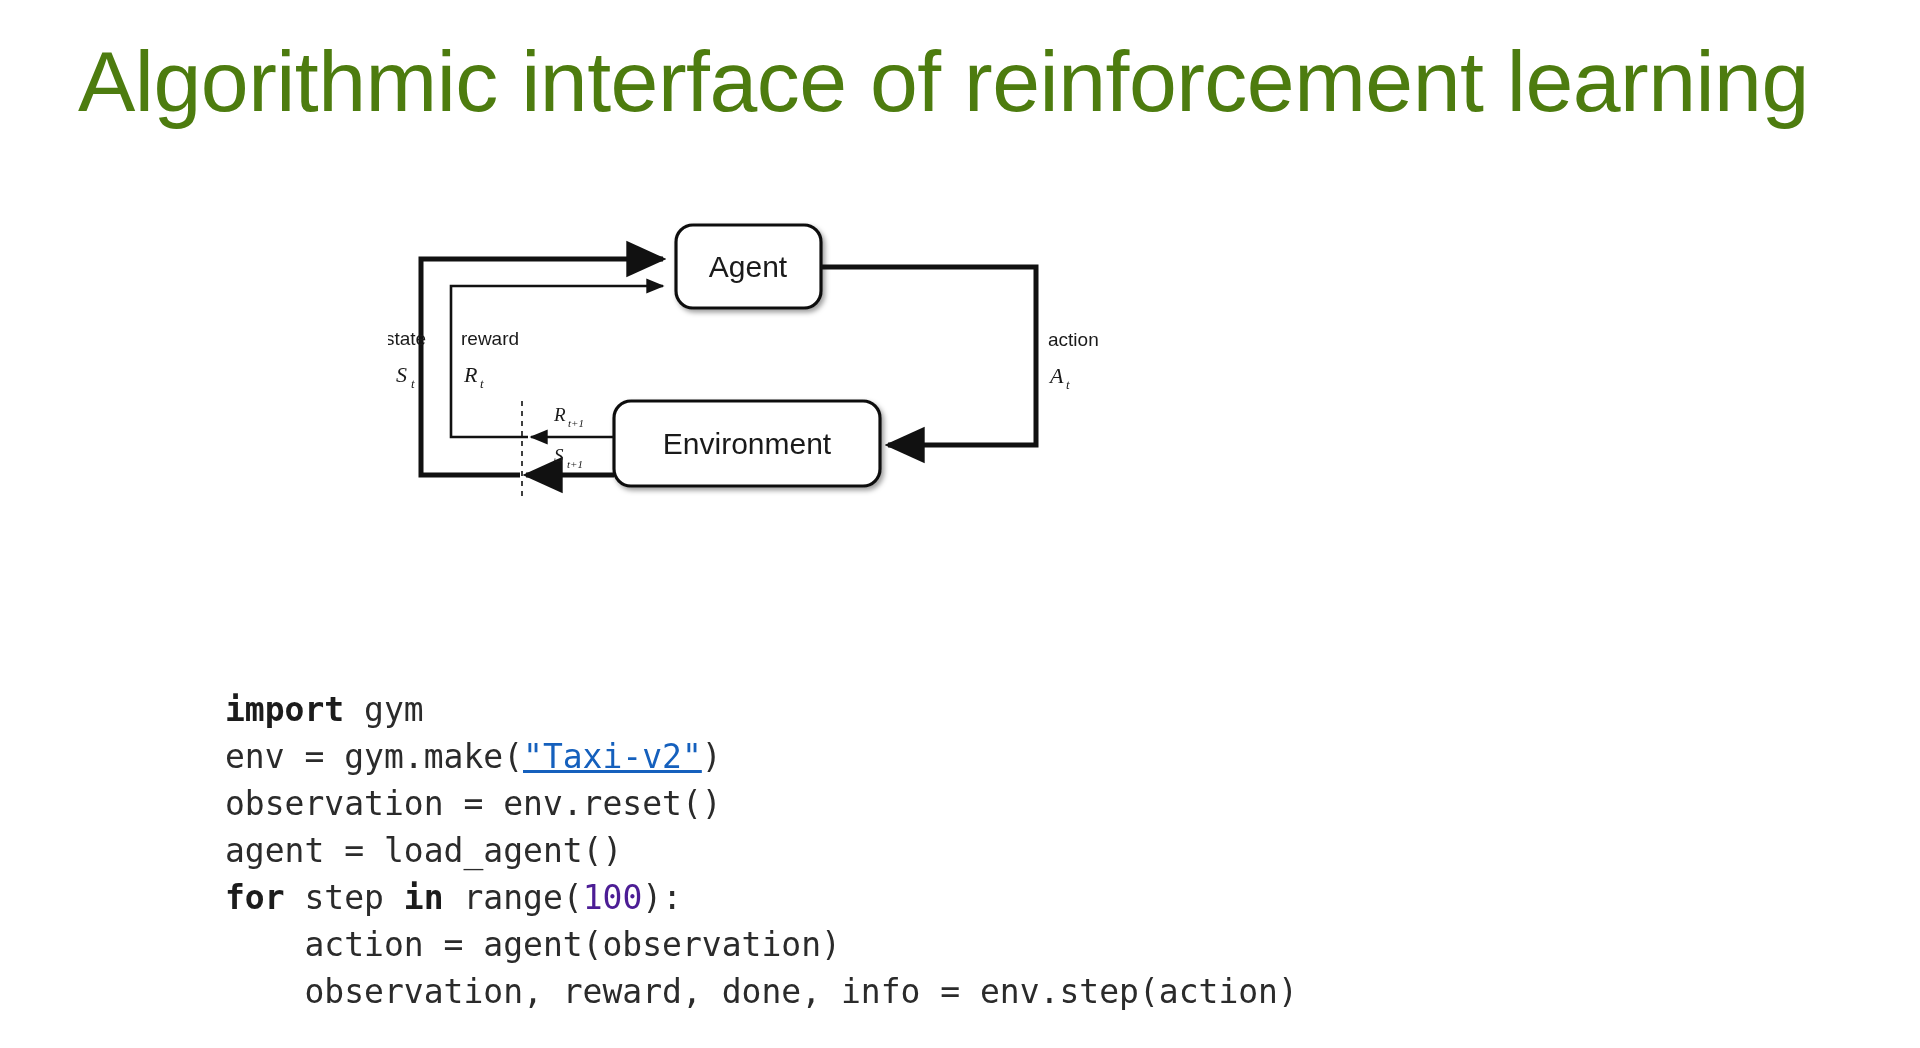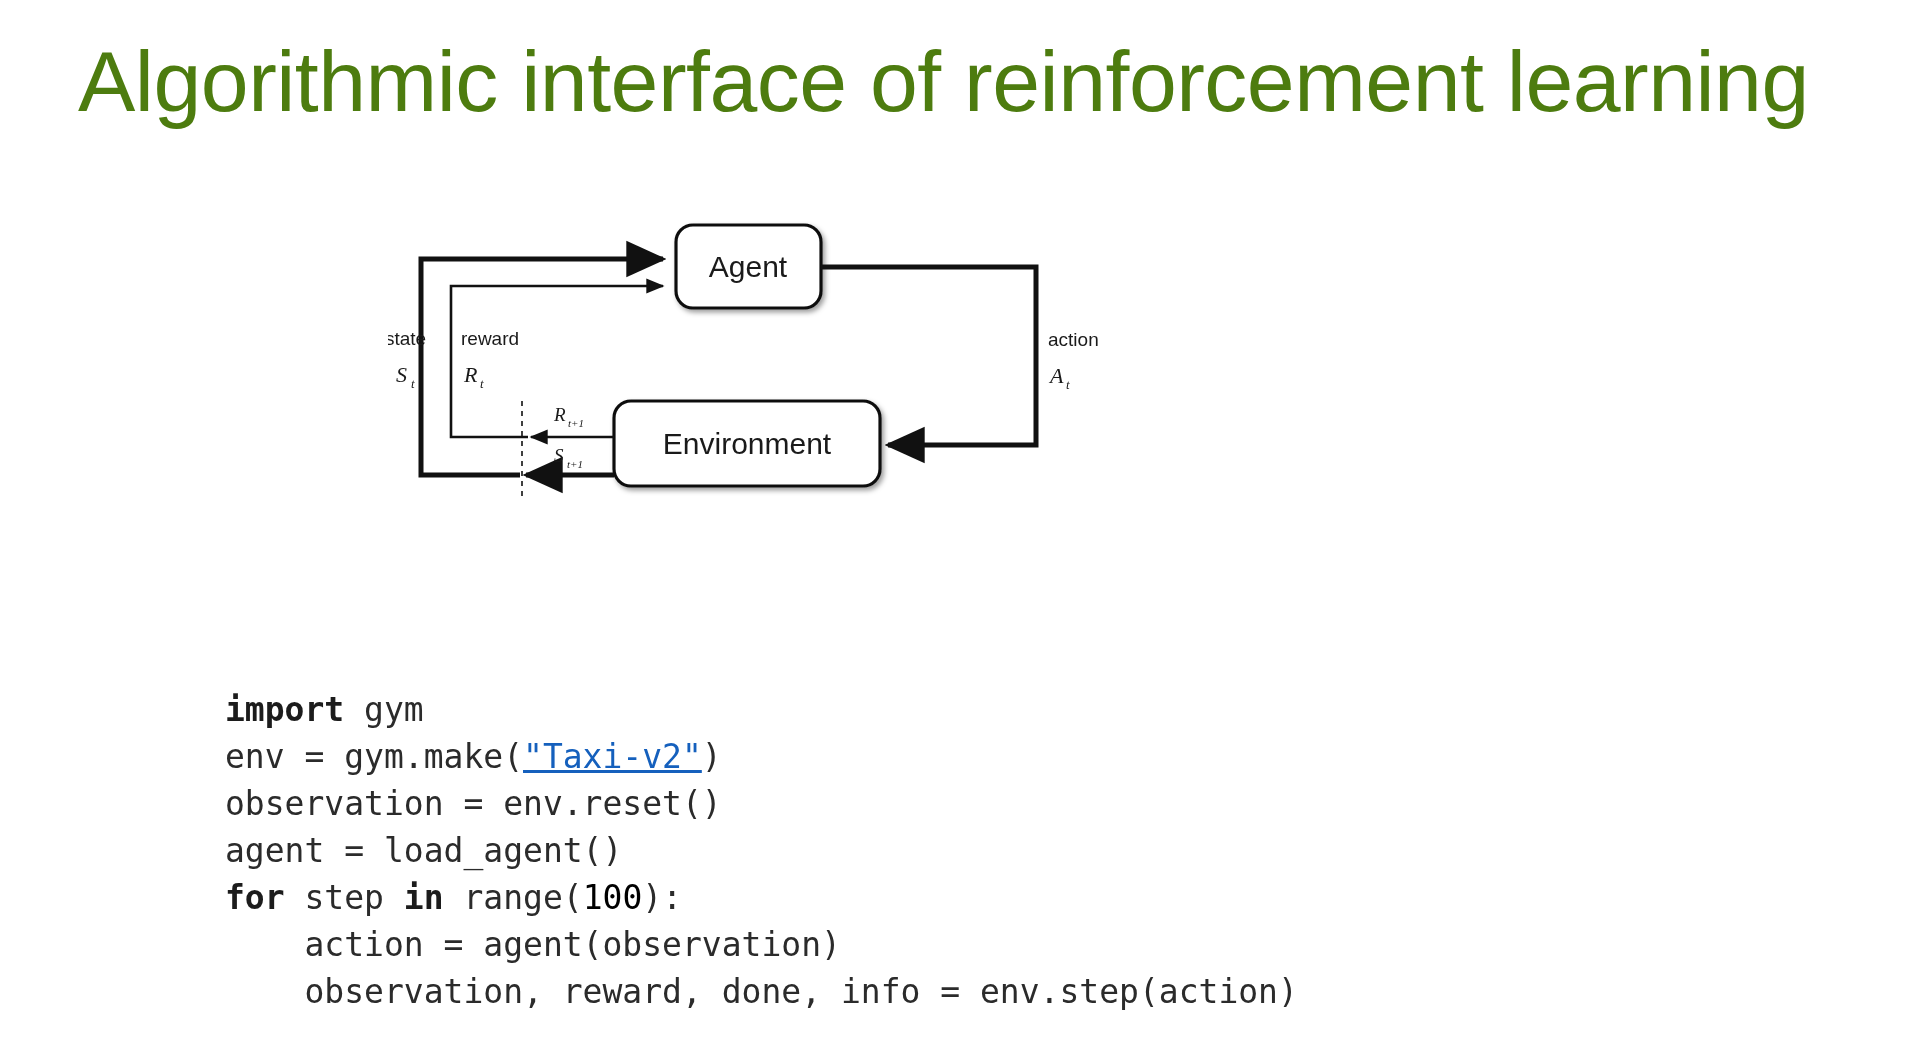--- a/index.html
+++ b/index.html
@@ -87,21 +87,21 @@
     font-family: "DejaVu Sans Mono", "Liberation Mono", monospace;
     font-size: 33px;
     line-height: 47px;
     color: #2b2b2b;
     white-space: pre;
     margin-left: 6px;
   }
   .code-line { display: block; white-space: pre; }
   .kw  { font-weight: bold; color: #1c1c1c; }
   .lnk { color: #1560bd; text-decoration: underline; }
-  .num { color: #000000; }
+  .num { color: #4c1d95; }
 </style>
 </head>
 <body>
 
 <div class="slide-title">Algorithmic interface of reinforcement learning</div>
 
 <div class="diagram-wrap">
   <svg viewBox="0 0 820 330" xmlns="http://www.w3.org/2000/svg">
     <defs>
       <marker id="arrowThick" viewBox="0 0 12 12" refX="11" refY="6" markerWidth="8" markerHeight="8" orient="auto-start-reverse">

